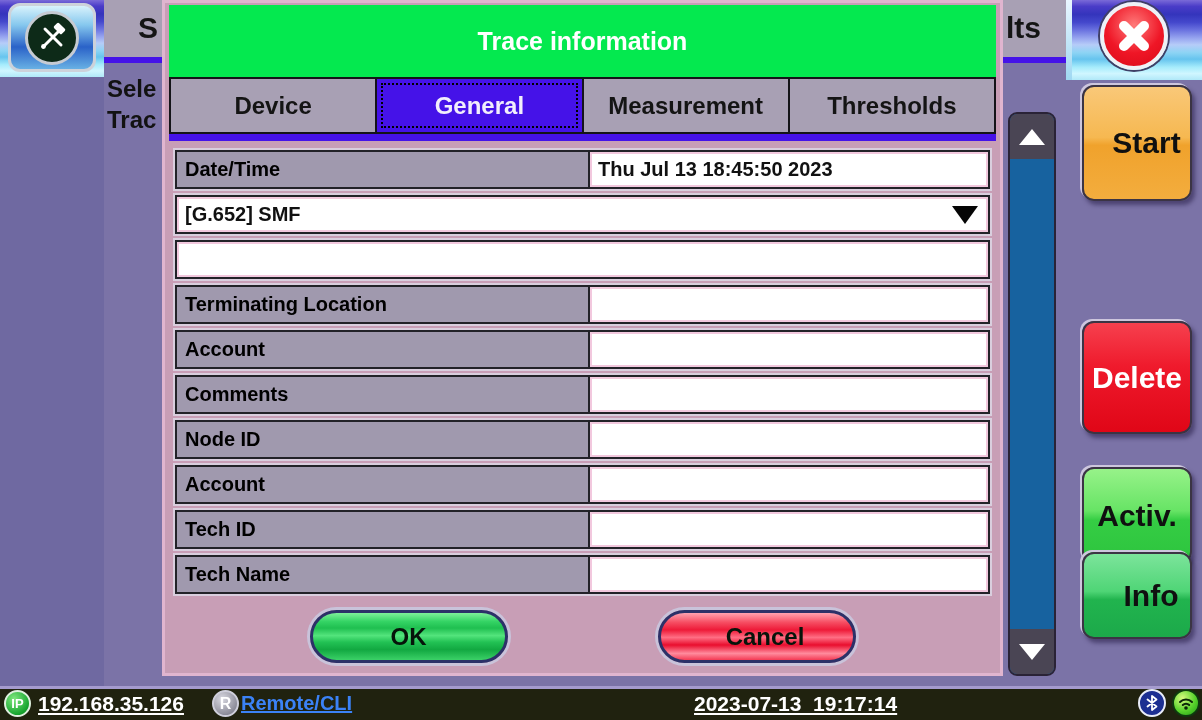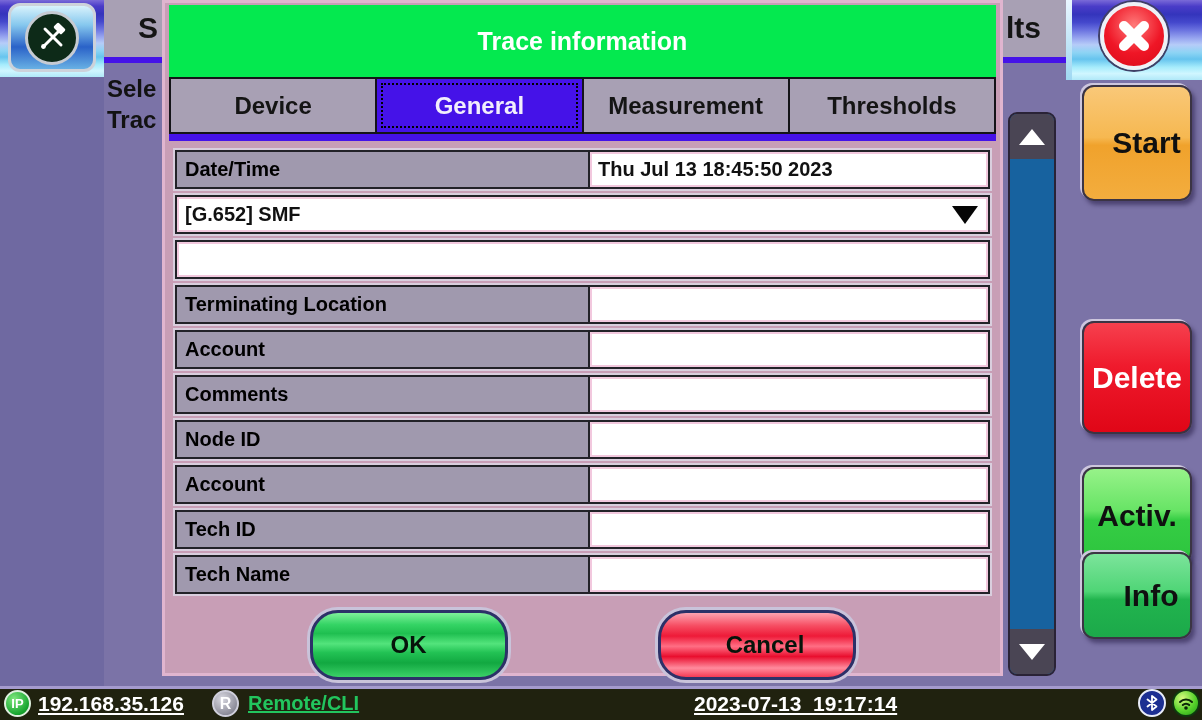--- a/index.html
+++ b/index.html
@@ -48,33 +48,33 @@
   .tab.selected{background:#4512e8;color:#f2eefc;}
   .tab.selected::after{content:"";position:absolute;inset:4px;border:2px dotted #000;}
   .dlg-strip{height:7px;background:#4512e8;}
   .dlg-table{margin:9px 6px 0 6px;}
   .row{display:flex;height:39px;box-sizing:border-box;border:2px solid #222228;box-shadow:0 0 0 2px #d9cede;background:#ffffff;margin-bottom:6px;}
   .row .lbl{width:413px;box-sizing:border-box;background:#a099ae;border-right:2px solid #222228;padding-left:8px;font-size:20px;font-weight:700;color:#000;line-height:34px;white-space:nowrap;overflow:hidden;}
   .row .val{flex:1;position:relative;box-shadow:inset 0 0 0 2px #f2c8de;padding-left:8px;font-size:20px;font-weight:700;color:#111;line-height:34px;white-space:nowrap;overflow:hidden;}
   .val-datetime{color:#2a10e8;}
   .drop-arrow{position:absolute;right:10px;top:9px;width:0;height:0;border-left:13px solid transparent;border-right:13px solid transparent;border-top:18px solid #050505;}
   .dlg-actions{display:flex;justify-content:center;gap:150px;margin-top:16px;}
-  .pill{width:198px;height:70px;box-sizing:border-box;border:3px solid #2c3168;border-radius:28px;box-shadow:0 0 0 3px #c9c3da;font-size:24px;font-weight:700;color:#06140a;display:flex;align-items:center;justify-content:center;}
+  .pill{width:198px;height:53px;box-sizing:border-box;border:3px solid #2c3168;border-radius:28px;box-shadow:0 0 0 3px #c9c3da;font-size:24px;font-weight:700;color:#06140a;display:flex;align-items:center;justify-content:center;}
   .pill-ok{background:linear-gradient(180deg,#7ef09a 0%,#35d465 18%,#1fbf50 32%,#53e47c 48%,#22c254 62%,#12a841 78%,#3bd167 100%);}
   .pill-cancel{background:linear-gradient(180deg,#ffa2b0 0%,#f64d62 20%,#ee1a38 36%,#ff6e84 52%,#e90e2e 68%,#ff8b9d 86%,#f43a54 100%);padding-left:17px;}
 
   
   .status-line{position:absolute;left:0;top:686px;width:1202px;height:3px;background:#a59bce;}
   .statusbar{position:absolute;left:0;top:689px;width:1202px;height:31px;background:#20220f;padding-left:40px;}
   .badge{position:absolute;top:1px;width:27px;height:27px;box-sizing:border-box;border-radius:50%;display:flex;align-items:center;justify-content:center;color:#fff;font-weight:700;}
   .badge-ip{left:4px;font-size:13px;background:radial-gradient(circle at 35% 30%,#7fe87f,#17a52f 70%,#0c7a20);border:2px solid #dff0df;}
   .badge-r{left:212px;font-size:16px;background:radial-gradient(circle at 35% 30%,#d8d8e0,#8f8f9c 70%,#707080);border:2px solid #cfcfdb;}
   .st-text{position:absolute;top:3px;font-weight:700;text-decoration:underline;}
   .st-ip{left:38px;color:#ffffff;font-size:21px;}
-  .st-remote{left:248px;color:#22c55e;font-size:20px;}
+  .st-remote{left:241px;color:#3b82f6;font-size:20px;}
   .st-dt{left:694px;color:#ffffff;font-size:21px;white-space:pre;}
   .st-icon{position:absolute;top:0;width:28px;height:28px;box-sizing:border-box;border-radius:50%;display:flex;align-items:center;justify-content:center;}
   .icon-bt{left:1138px;background:#1c2f92;border:2px solid #e8ecf8;}
   .icon-wifi{left:1172px;background:radial-gradient(circle at 35% 30%,#d6fa7e,#58d22c 55%,#1d9b14);border:2px solid #0e3a0e;}
 </style>
 </head>
 <body>
 
 <div class="screen">
 

